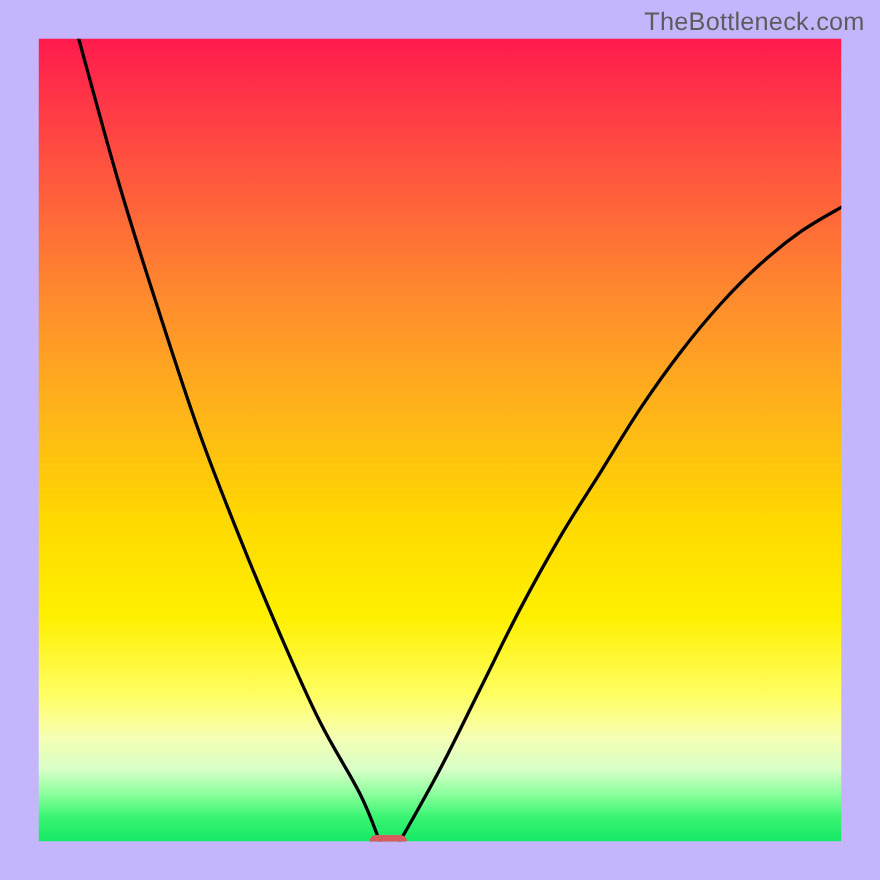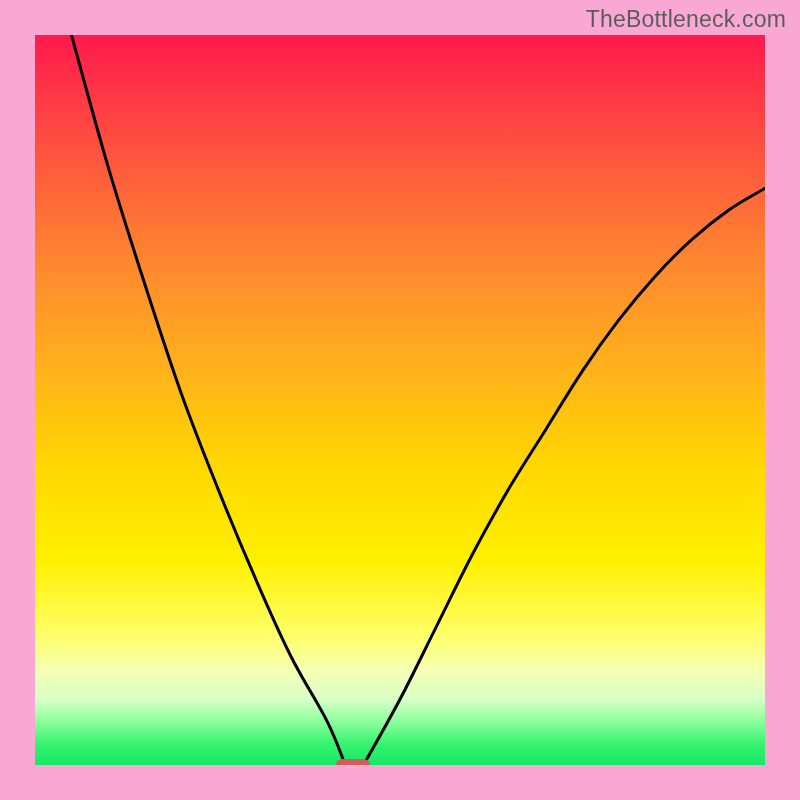--- a/index.html
+++ b/index.html
@@ -10,21 +10,21 @@
     background: #000;
     overflow: hidden;
     font-family: Arial, Helvetica, sans-serif;
   }
   .frame {
     position: absolute;
     left: 0;
     top: 0;
     width: 800px;
     height: 800px;
-    background: #f9a8d4;
+    background: #c4b5fd;
   }
   .plot-area {
     position: absolute;
     left: 35px;
     top: 35px;
     width: 730px;
     height: 730px;
     overflow: hidden;
   }
   .gradient {

